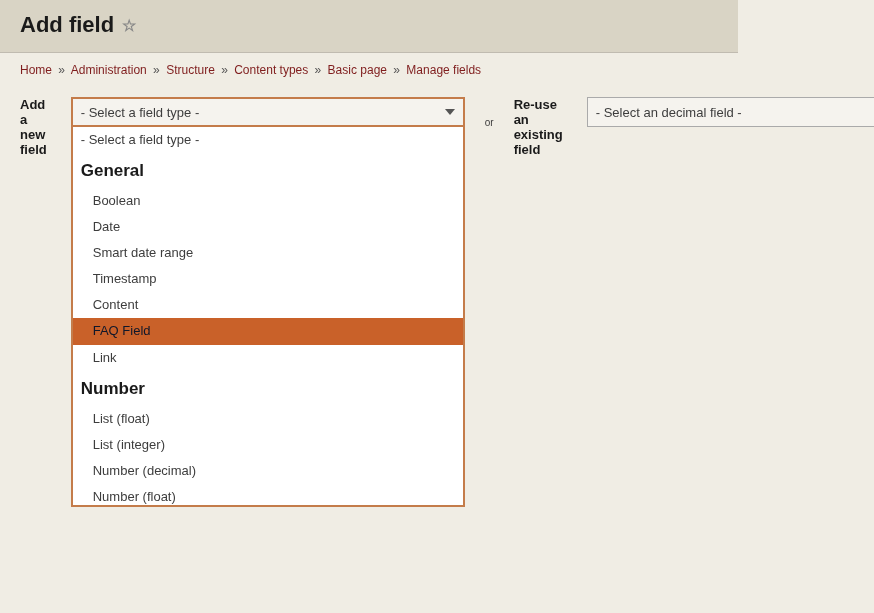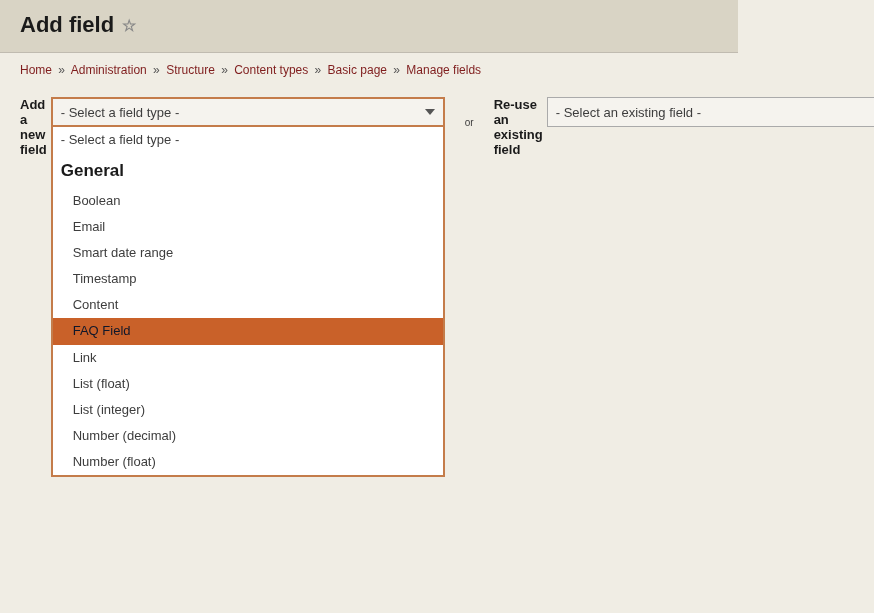--- a/index.html
+++ b/index.html
@@ -78,20 +78,21 @@
 
     .or-label {
       margin-top: 20px;
       font-size: 10px;
       color: #3d3d3d;
       padding: 0 8px;
     }
 
     .select-wrapper {
       position: relative;
+      margin-left: 20px;
     }
 
     .field-select-trigger-inner {
       width: 394px;
       height: 30px;
       border: 2px solid #c47c4a;
       background: #f5f3ee;
       display: flex;
       align-items: center;
       justify-content: space-between;
@@ -207,42 +208,43 @@
 
           <div class="field-select-trigger-inner">
             <span class="select-text">- Select a field type -</span>
             <span class="select-arrow"></span>
           </div>
 
           <div class="dropdown-list">
             <div class="dropdown-item placeholder">- Select a field type -</div>
             <div class="dropdown-group-header">General</div>
             <div class="dropdown-item">Boolean</div>
-            <div class="dropdown-item">Email</div>
+            <div class="dropdown-item">Date</div>
             <div class="dropdown-item">Smart date range</div>
             <div class="dropdown-item">Timestamp</div>
             <div class="dropdown-item">Content</div>
             <div class="dropdown-item selected">FAQ Field</div>
             <div class="dropdown-item">Link</div>
+            <div class="dropdown-group-header">Number</div>
             <div class="dropdown-item">List (float)</div>
             <div class="dropdown-item">List (integer)</div>
             <div class="dropdown-item">Number (decimal)</div>
             <div class="dropdown-item">Number (float)</div>
 
           </div>
         </div>
       </div>
 
       <div class="or-label">or</div>
 
       <div class="field-section">
         <div class="field-label">Re-use an existing field</div>
         <div class="select-wrapper">
           <div class="existing-select-trigger">
-            <span class="select-text">- Select an existing field -</span>
+            <span class="select-text">- Select an decimal field -</span>
             <span class="select-arrow"></span>
           </div>
         </div>
       </div>
 
     </div>
   </div>
 </div>
 
 </body></html>

